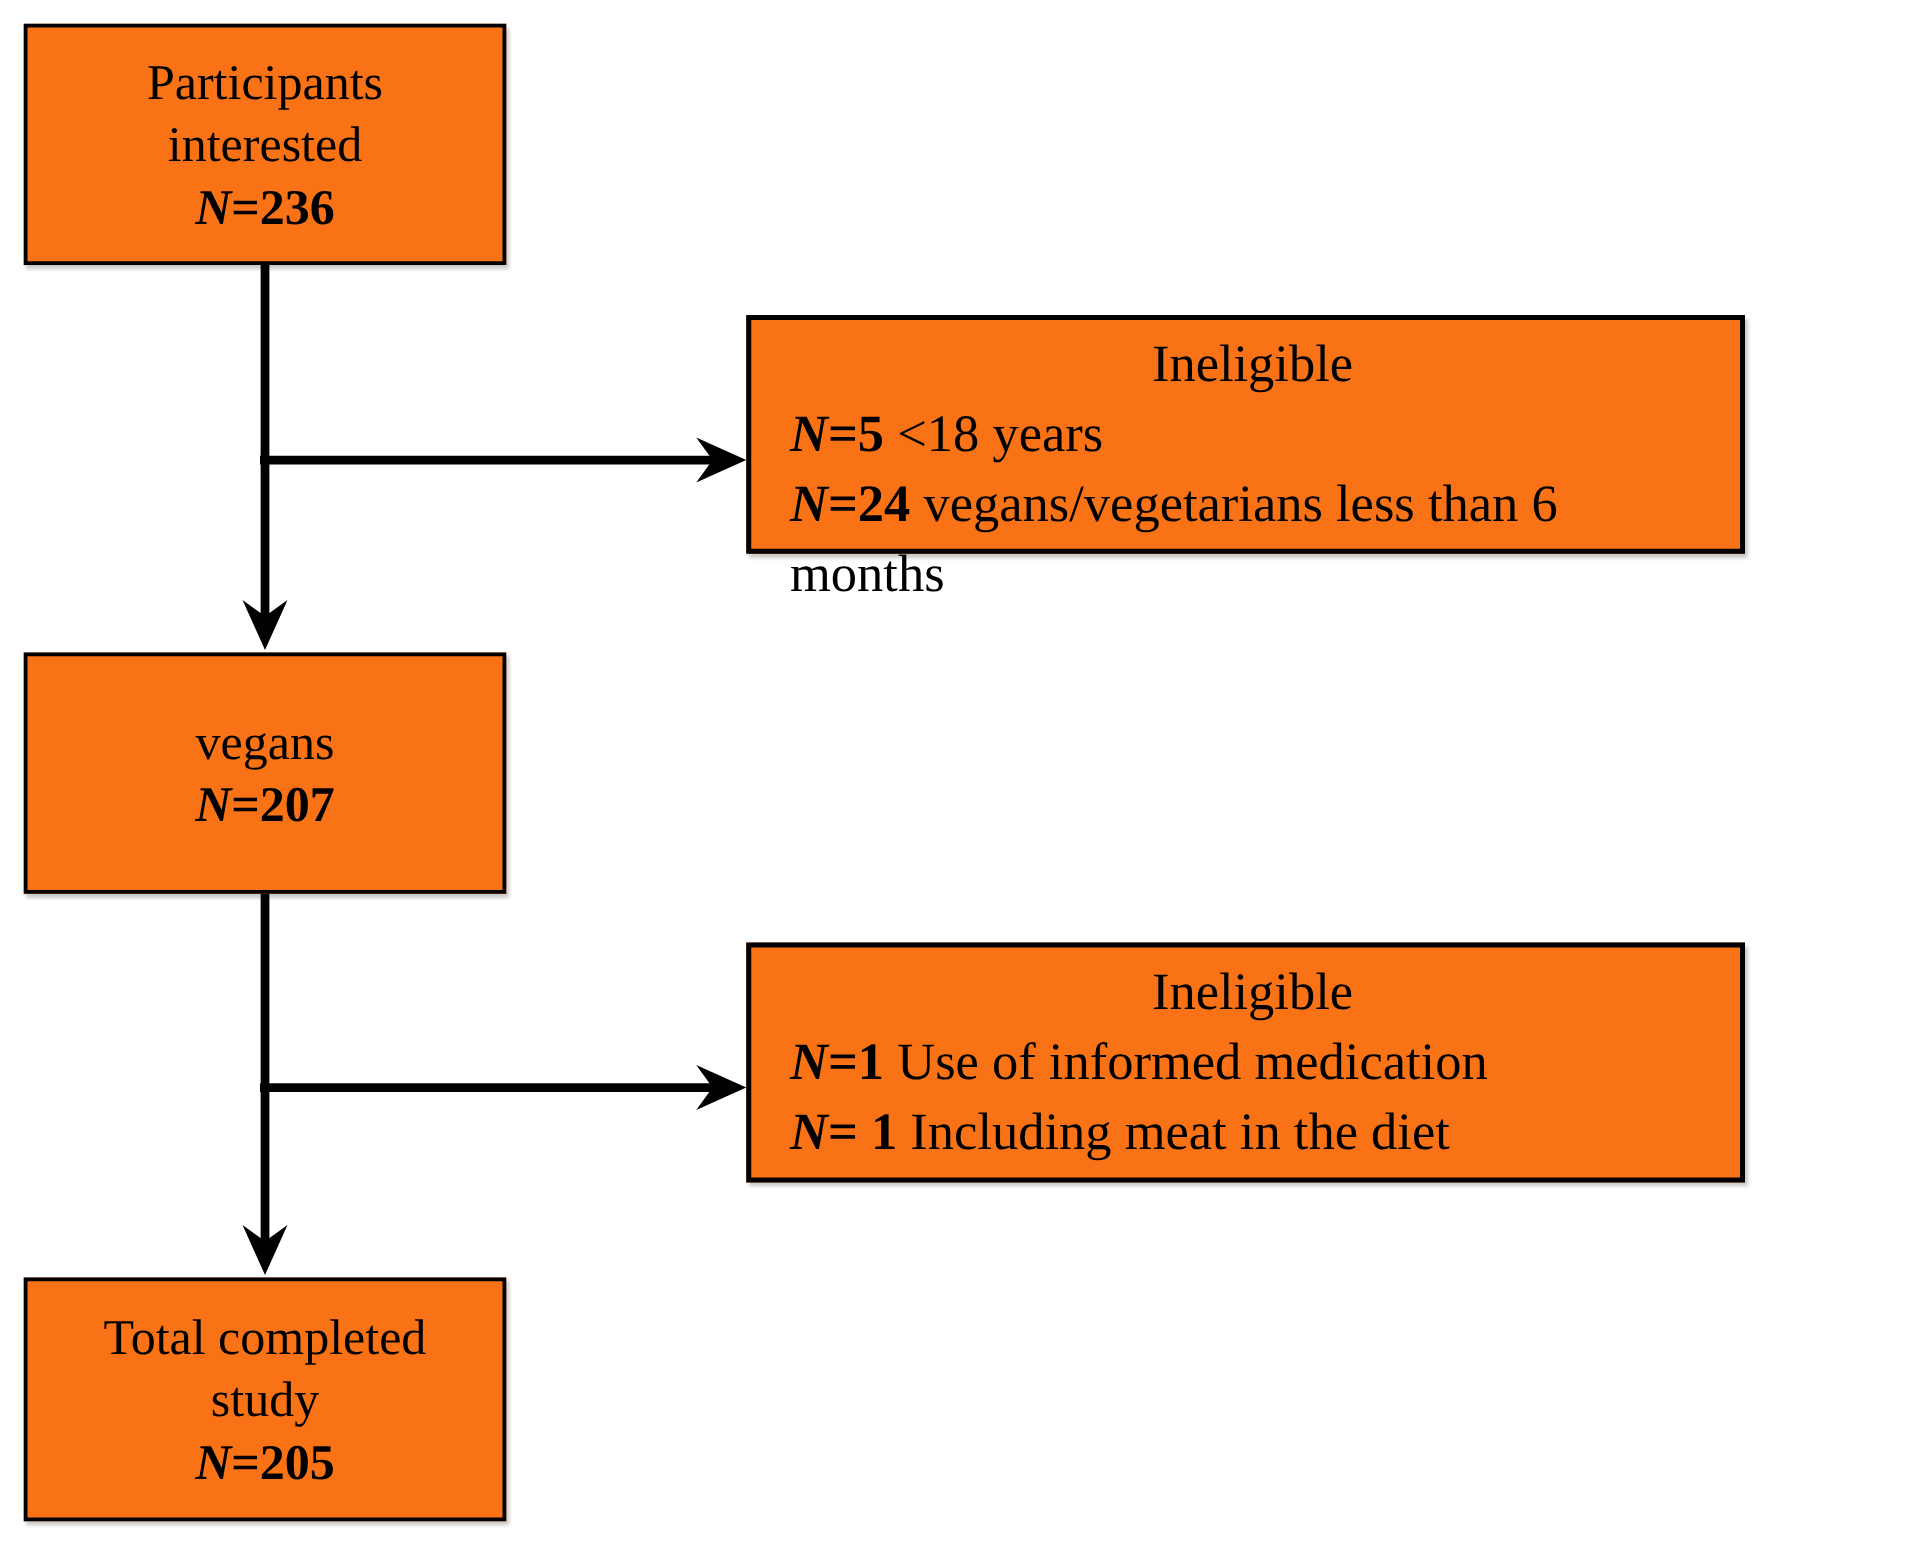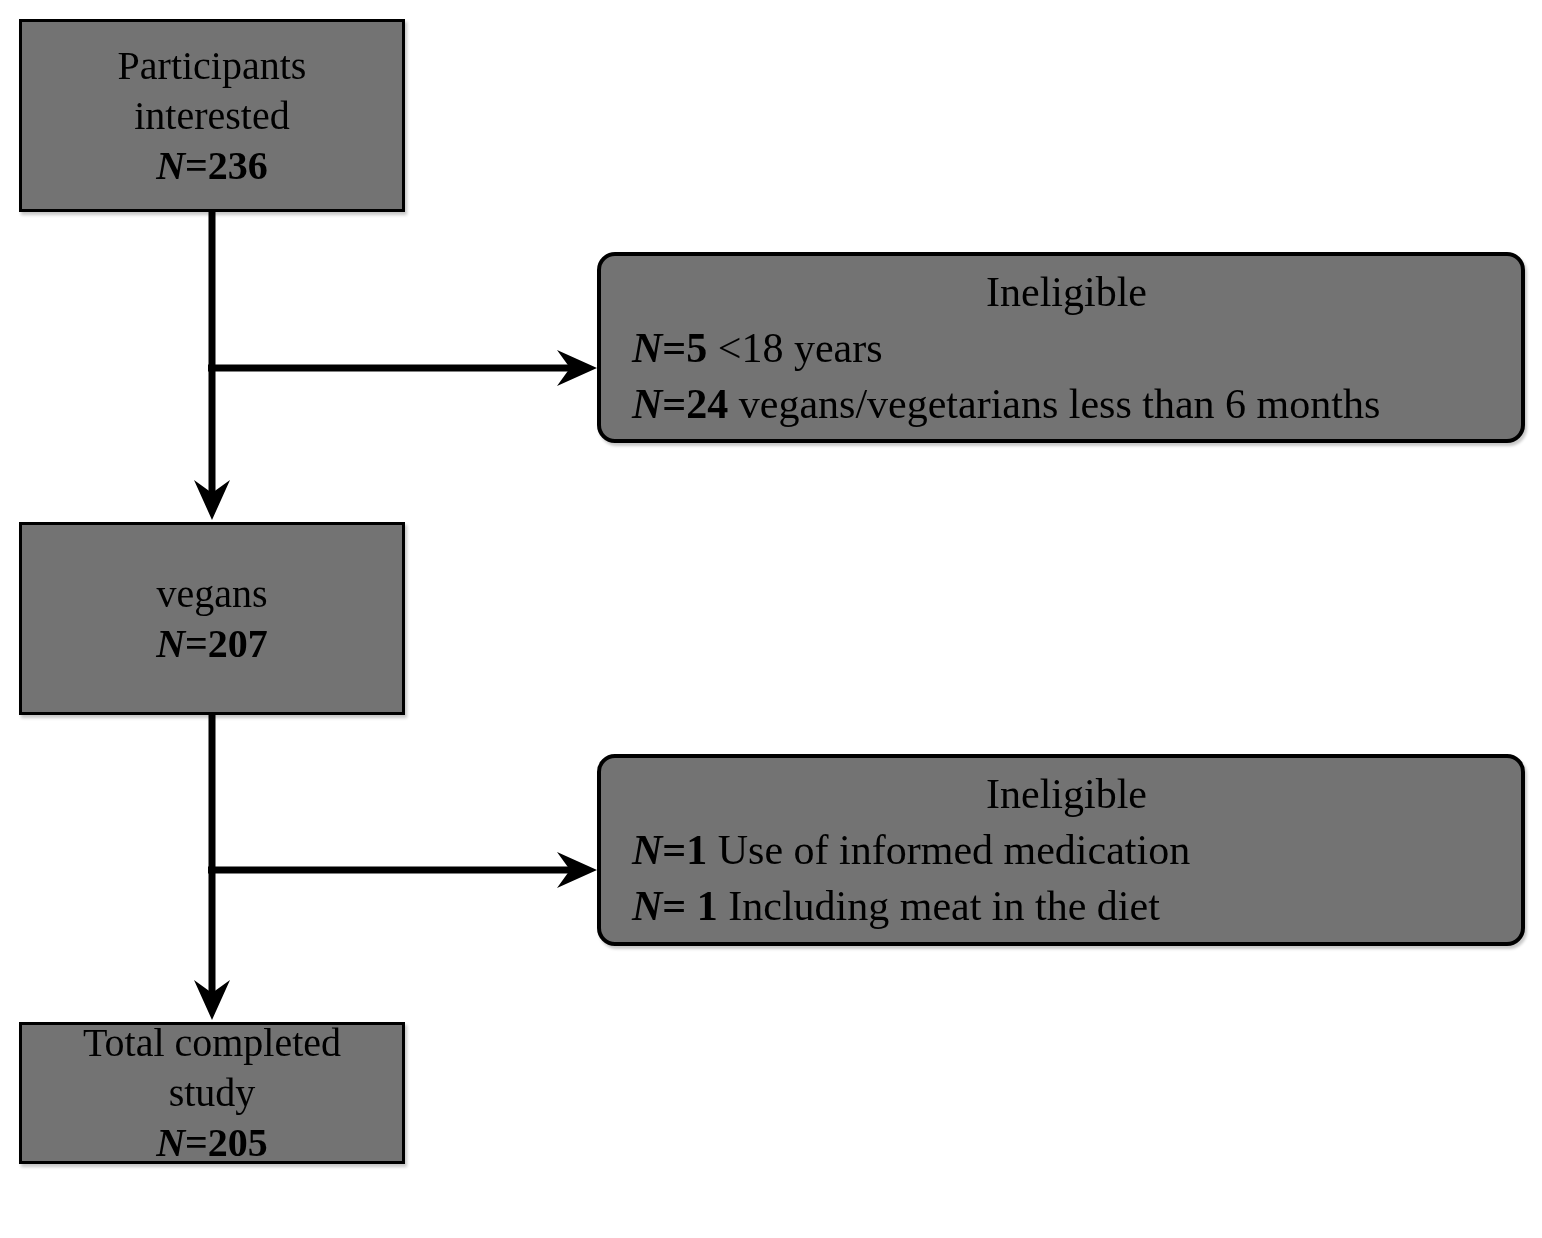--- a/index.html
+++ b/index.html
@@ -19,58 +19,57 @@
   .arrow-layer {
     position: absolute;
     left: 0;
     top: 0;
     width: 1542px;
     height: 1238px;
   }
   .node {
     position: absolute;
     box-sizing: border-box;
-    background: #737373;
+    background: #f97316;
     border: 3px solid #000000;
     box-shadow: 2px 3px 3px rgba(0,0,0,0.22);
   }
   .node-small {
     width: 386px;
     display: flex;
     flex-direction: column;
     justify-content: center;
     align-items: center;
     text-align: center;
     font-size: 40px;
     line-height: 50px;
   }
   .node-wide {
-    width: 928px;
+    width: 799px;
     border-width: 4px;
     font-size: 42px;
     line-height: 56px;
     padding: 8px 20px 0 31px;
-    border-radius: 18px;
   }
   .node-wide .wide-title {
     text-align: center;
   }
   .node-wide .item-line {
     text-align: left;
   }
   .n-italic {
     font-style: italic;
     font-weight: bold;
   }
   .n-bold {
     font-weight: bold;
   }
   .box-interested  { left: 19px;  top: 19px;   height: 193px; }
   .box-consent     { left: 19px;  top: 522px;  height: 193px; }
-  .box-completed   { left: 19px;  top: 1022px; height: 142px; }
+  .box-completed   { left: 19px;  top: 1022px; height: 195px; }
   .box-ineligible1 { left: 597px; top: 252px;  height: 191px; }
   .box-ineligible2 { left: 597px; top: 754px;  height: 192px; }
 </style>
 </head>
 <body>
 
 <div class="canvas">
 
   <svg class="arrow-layer" viewBox="0 0 1542 1238" xmlns="http://www.w3.org/2000/svg">
 

